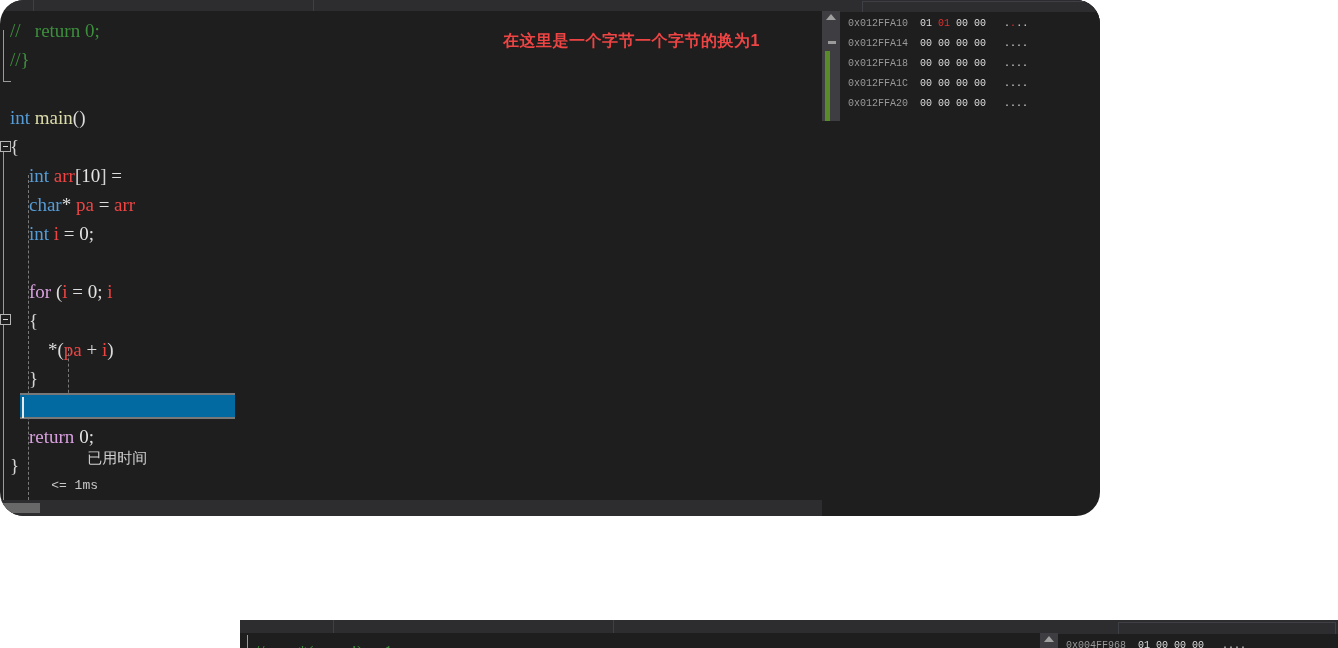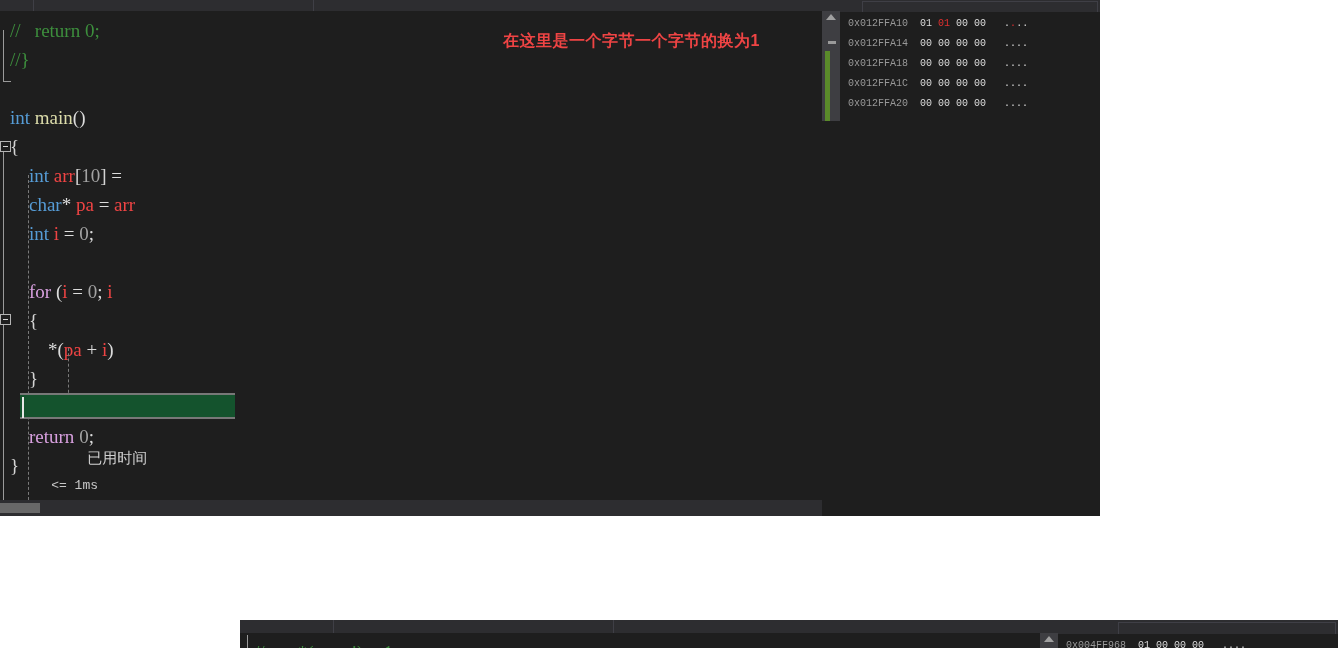--- a/index.html
+++ b/index.html
@@ -25,21 +25,21 @@
   }
   .topbar{background:#2d2d30;height:11px;width:100%;position:absolute;top:0;left:0;}
   .topbar .tabsep{position:absolute;top:0;height:11px;width:1px;background:#3f3f46;}
 
   .code{position:absolute;white-space:pre;}
 
   
   .kw       {color:#569cd6;}
   .kwctl    {color:#d8a0df;}
   .fn       {color:#dcdcaa;}
-  .num      {color:#a3a3a3;}
+  .num      {color:#e5e5e5;}
   .id       {color:#ef4444;}
   .punct    {color:#dcdcdc;}
   .brk      {color:#d4d4d4;}
   .cmt      {color:#3d8f3d;}
   .plain    {color:#dcdcdc;}
 
   
   .guide{position:absolute;width:0;border-left:1px dashed #7a7a7a;}
   .vline{position:absolute;width:1px;background:#9a9a9a;}
   .hline{position:absolute;height:1px;background:#9a9a9a;}
@@ -51,21 +51,21 @@
   }
   .collapse:before{
     content:"";position:absolute;left:2px;top:4px;width:5px;height:1px;background:#d4d4d4;
   }
 
   
   .elapsed{
     position:absolute;
     border-top:2px solid #787878;
     border-bottom:2px solid #787878;
-    background:#14532d;
+    background:#0369a1;
     box-sizing:border-box;
     color:#c8c8c8;
     font-family:Liberation Mono, monospace;
     font-size:13px;
     line-height:26px;
     padding-left:0;
   }
   .elapsed .cjk{font-size:15px;color:#d0d0d0;}
   .elapsed .cursorbar{
     position:absolute;left:2px;top:2px;width:2px;height:21px;background:#e8e8e8;
@@ -112,21 +112,21 @@
   .membytes{color:#dcdcdc;}
   .memhot{color:#e03030;}
   .memascii{color:#dcdcdc;}
 
   
   .whitecover{position:absolute;background:#ffffff;}
 </style>
 </head>
 <body>
 
-<div class="win editor" id="backWin" style="left:0;top:0;width:1100px;height:516px;">
+<div class="win editor" id="backWin" style="left:0;top:0;width:1100px;height:516px;border-radius:24px;">
 
   <div class="topbar">
     <div class="tabsep" style="left:33px;"></div>
     <div class="tabsep" style="left:313px;"></div>
     <div class="tabsep" style="left:873px;"></div>
   </div>
 
   
   <div class="code" id="backCode" style="left:10px;top:16px;"><div style="height: 29px; white-space: pre;"><span></span><span class="cmt">//   return 0;</span></div><div style="height: 29px; white-space: pre;"><span></span><span class="cmt">//}</span></div><div style="height: 29px; white-space: pre;"><span></span><span class="plain"></span></div><div style="height: 29px; white-space: pre;"><span></span><span class="kw">int </span><span class="fn">main</span><span class="punct">()</span></div><div style="height: 29px; white-space: pre;"><span></span><span class="brk">{</span></div><div style="height: 29px; white-space: pre;"><span>    </span><span class="kw">int </span><span class="id">arr</span><span class="brk">[</span><span class="num">10</span><span class="brk">]</span><span class="punct"> = </span></div><div style="height: 29px; white-space: pre;"><span>    </span><span class="kw">char</span><span class="punct">* </span><span class="id">pa</span><span class="punct"> = </span><span class="id">arr</span></div><div style="height: 29px; white-space: pre;"><span>    </span><span class="kw">int </span><span class="id">i</span><span class="punct"> = </span><span class="num">0</span><span class="punct">;</span></div><div style="height: 29px; white-space: pre;"><span></span><span class="plain"></span></div><div style="height: 29px; white-space: pre;"><span>    </span><span class="kwctl">for</span><span class="punct"> (</span><span class="id">i</span><span class="punct"> = </span><span class="num">0</span><span class="punct">; </span><span class="id">i</span></div><div style="height: 29px; white-space: pre;"><span>    </span><span class="brk">{</span></div><div style="height: 29px; white-space: pre;"><span>        </span><span class="punct">*(</span><span class="id">pa</span><span class="punct"> + </span><span class="id">i</span><span class="punct">) </span></div><div style="height: 29px; white-space: pre;"><span>    </span><span class="brk">}</span></div><div style="height: 29px; white-space: pre;"><span></span><span class="plain"></span></div><div style="height: 29px; white-space: pre;"><span>    </span><span class="kwctl">return</span><span class="punct"> </span><span class="num">0</span><span class="punct">;</span></div><div style="height: 29px; white-space: pre;"><span></span><span class="brk">}</span></div></div>
 

